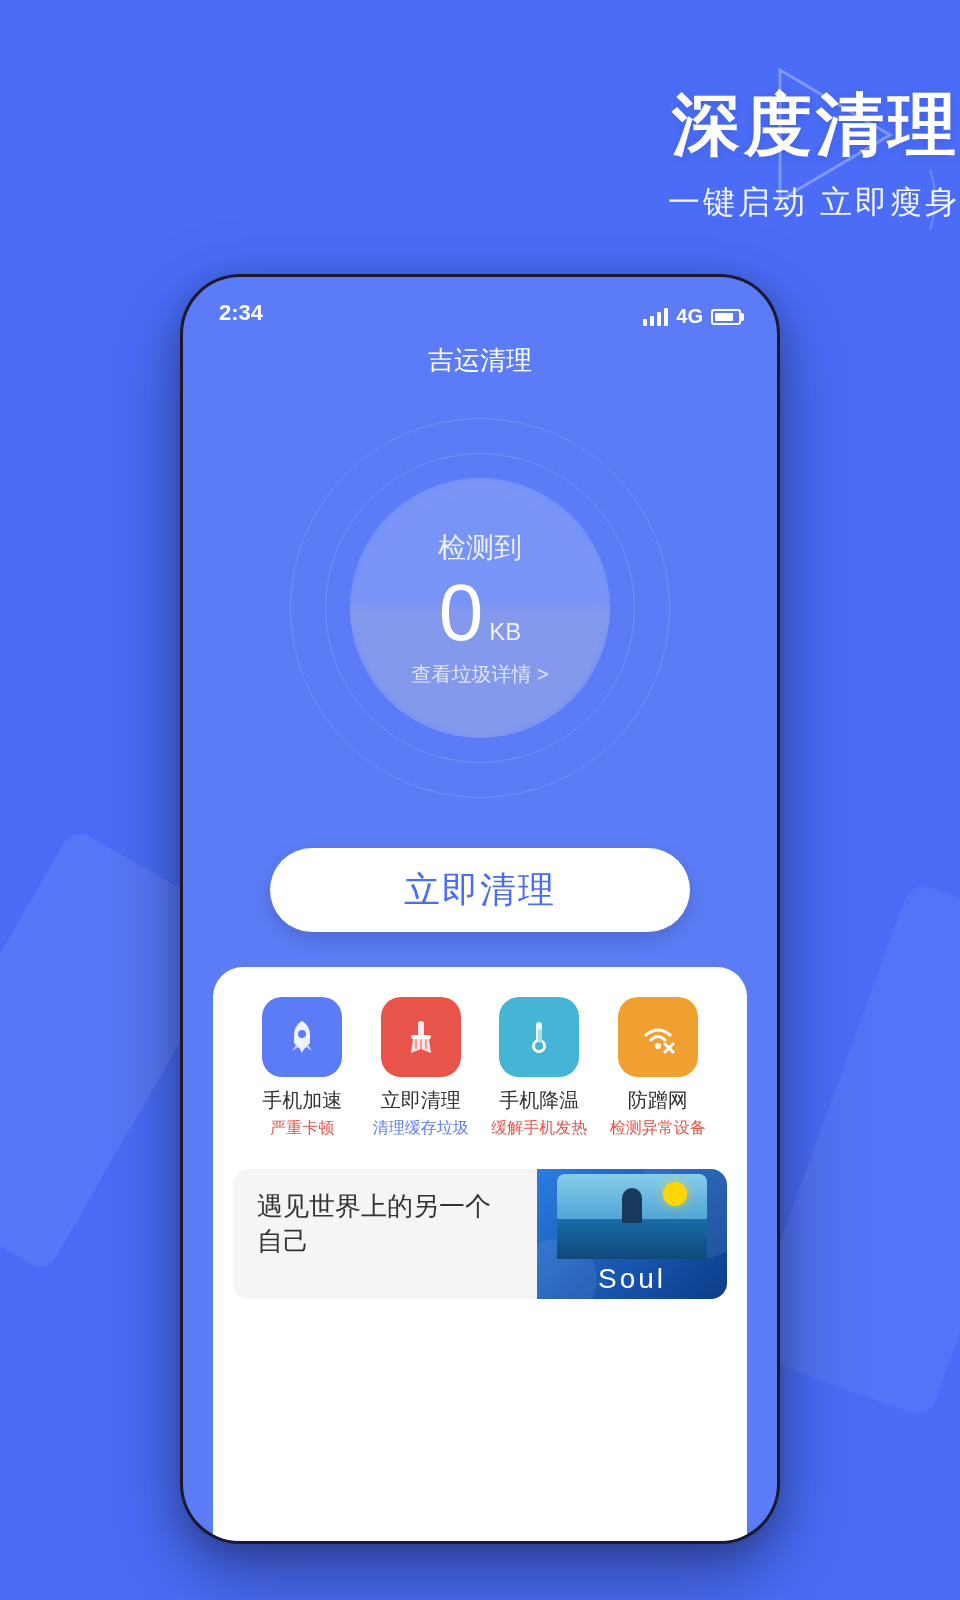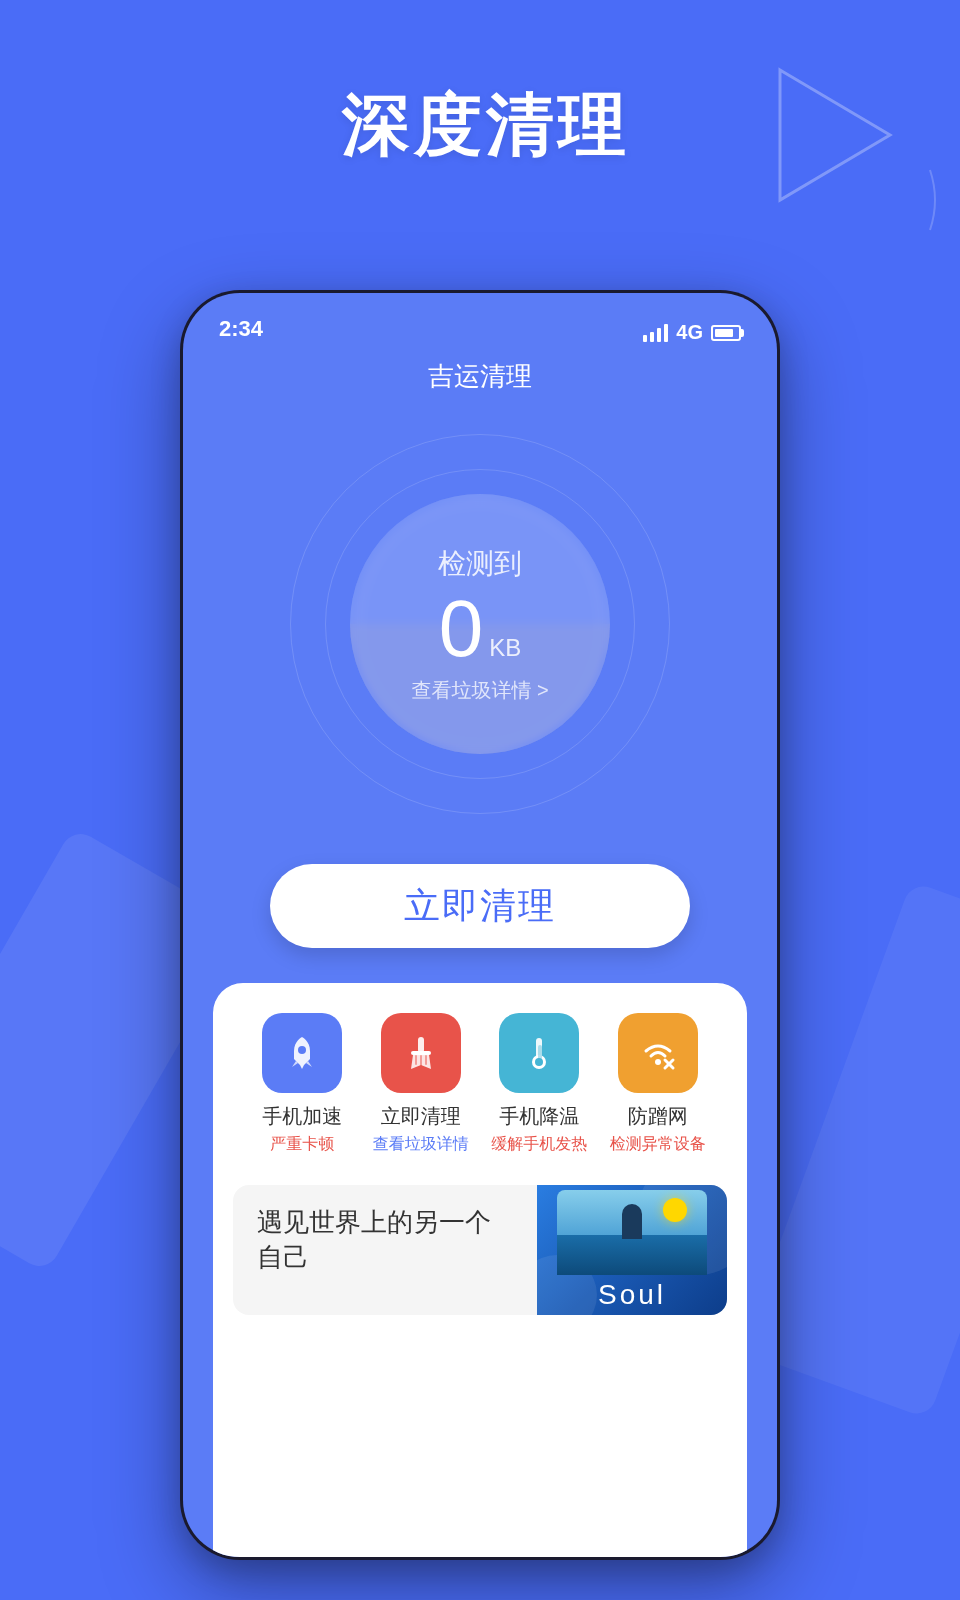--- a/index.html
+++ b/index.html
@@ -52,42 +52,42 @@
       transform: rotate(20deg);
       border-radius: 20px;
     }
 
     
     .header-section {
       position: absolute;
       top: 80px;
       left: 12px;
       right: 0;
-      text-align: center;
+      text-align: right;
       z-index: 10;
     }
     .main-title {
       font-size: 68px;
       font-weight: 700;
       color: #ffffff;
       letter-spacing: 4px;
       text-shadow: 0 2px 8px rgba(0,0,0,0.1);
     }
     .sub-title {
       font-size: 32px;
       font-weight: 400;
       color: rgba(255,255,255,0.92);
       margin-top: 10px;
       letter-spacing: 3px;
     }
 
     
     .phone-wrapper {
       position: absolute;
-      top: 290px;
+      top: 274px;
       left: 50%;
       transform: translateX(-50%);
       width: 600px;
       height: 1270px;
       z-index: 20;
     }
     .phone-frame {
       width: 100%;
       height: 100%;
       background: #1a1a2e;
@@ -362,20 +362,21 @@
 
   <svg class="bg-curve" viewBox="0 0 80 80" fill="none" xmlns="http://www.w3.org/2000/svg">
     <path d="M70 10 Q80 40 70 70" stroke="rgba(255,255,255,0.2)" stroke-width="2" fill="none"></path>
   </svg>
   <div class="bg-diagonal-left"></div>
   <div class="bg-diagonal-right"></div>
 </div>
 
 <div class="header-section">
   <div class="main-title">深度清理</div>
+  <div class="sub-title">一键启动 立即瘦身</div>
 </div>
 
 <div class="phone-wrapper">
   <div class="phone-frame">
     <div class="phone-screen">
 
       <div class="status-bar">
         <span>2:34</span>
         <div class="status-right">
           <div class="signal-bars">
@@ -446,21 +447,21 @@
                 <svg width="40" height="40" viewBox="0 0 40 40" fill="none">
                   <rect x="17" y="4" width="6" height="16" rx="3" fill="white" opacity="0.9"></rect>
                   <rect x="10" y="18" width="20" height="4" rx="2" fill="white"></rect>
                   <path d="M12 22 L10 36 L20 32 L30 36 L28 22 Z" fill="white" opacity="0.85"></path>
                   <rect x="14" y="22" width="2" height="10" rx="1" fill="#e8534a" opacity="0.5"></rect>
                   <rect x="19" y="22" width="2" height="12" rx="1" fill="#e8534a" opacity="0.5"></rect>
                   <rect x="24" y="22" width="2" height="10" rx="1" fill="#e8534a" opacity="0.5"></rect>
                 </svg>
               </div>
               <div class="feature-name">立即清理</div>
-              <div class="feature-desc feature-desc-blue">查看垃圾详情</div>
+              <div class="feature-desc feature-desc-blue">清理缓存垃圾</div>
             </div>
 
             <div class="feature-item">
               <div class="feature-icon feature-icon-cyan">
                 <svg width="40" height="40" viewBox="0 0 40 40" fill="none">
                   <rect x="17" y="5" width="6" height="22" rx="3" fill="white" opacity="0.9"></rect>
                   <circle cx="20" cy="29" r="7" fill="white"></circle>
                   <circle cx="20" cy="29" r="4" fill="#45b5d5"></circle>
                   <rect x="19" y="12" width="4" height="15" rx="2" fill="#45b5d5" opacity="0.4"></rect>
                 </svg>

